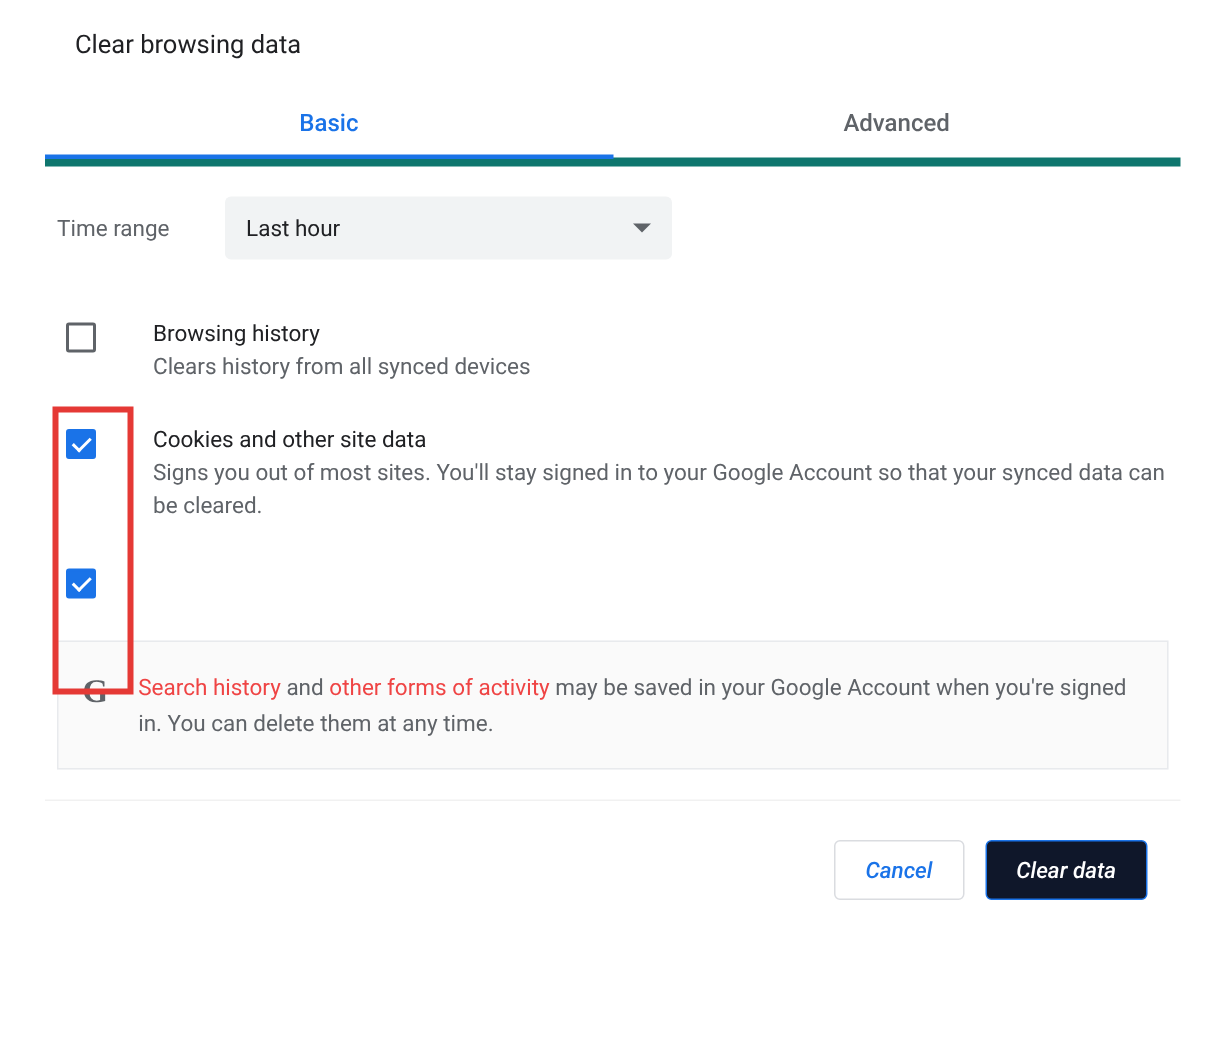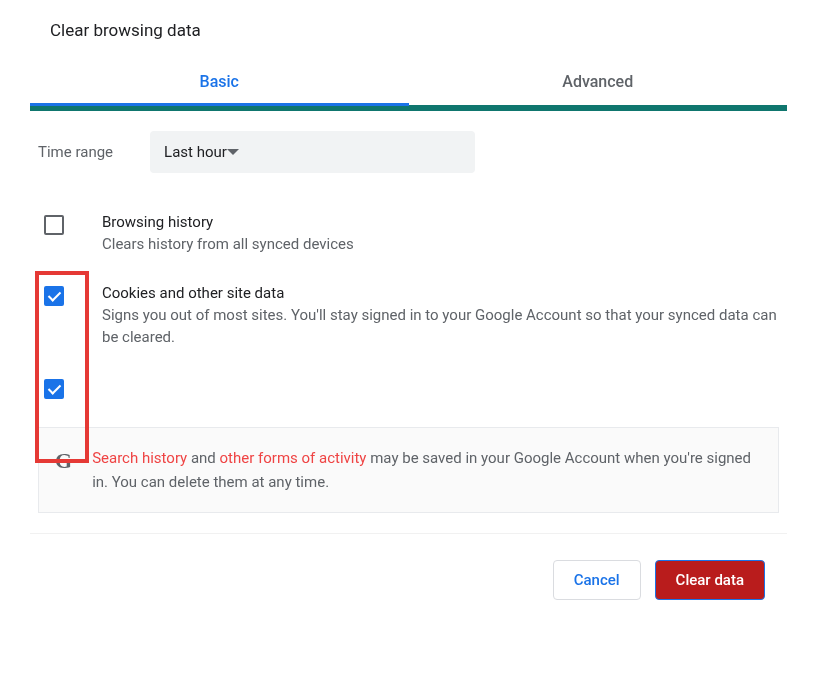--- a/index.html
+++ b/index.html
@@ -48,21 +48,22 @@
       gap: 37px;
       padding: 20px 8px 24px 8px;
     }
     .time-range-label {
       font-size: 15px;
       color: #5f6368;
     }
     .time-select {
       display: flex;
       align-items: center;
-      width: 325px;
+      justify-content: space-between;
+      width: 298px;
       height: 42px;
       background: #f1f3f4;
       border-radius: 4px;
       padding: 0 14px;
       cursor: pointer;
       font-size: 15px;
       color: #202124;
     }
     .dropdown-icon {
       width: 0; height: 0;
@@ -155,29 +156,30 @@
       padding: 26px 22px 0 0;
       margin-top: 10px;
       border-top: 1px solid #f1f1f1;
     }
     .btn {
       font-size: 15px;
       font-weight: 500;
       padding: 10px 20px;
       border-radius: 4px;
       cursor: pointer;
+      font-style: italic;
     }
     .btn-cancel {
       color: #1a73e8;
       background: #fff;
       border: 1px solid #dadce0;
     }
     .btn-primary {
       color: #fff;
-      background: #b91c1c;
+      background: #0f172a;
       border: 1px solid #1a73e8;
     }
   </style>
 </head>
 <body>
 
 <div class="dialog-title">Clear browsing data</div>
 
 <div class="tabs">
   <div class="tab active">Basic</div>

